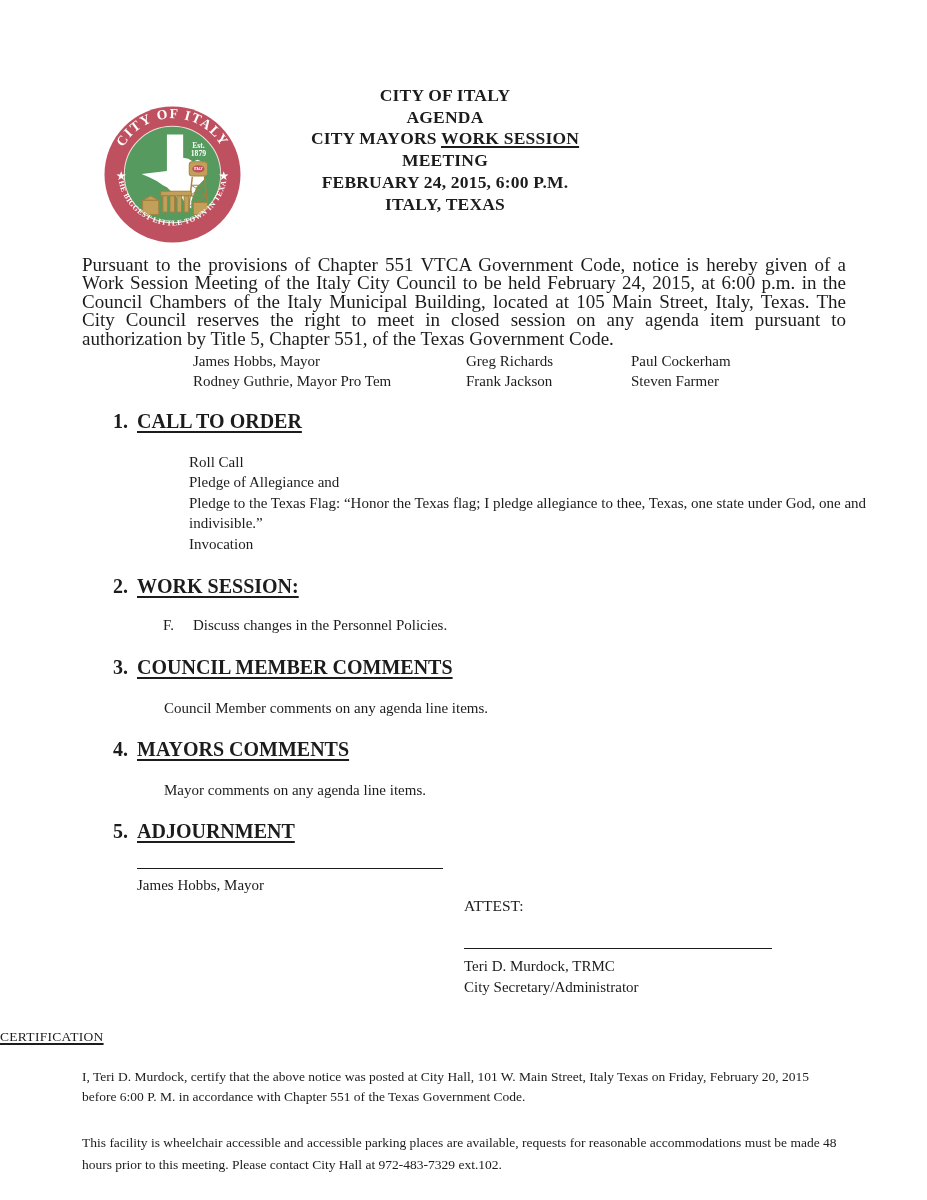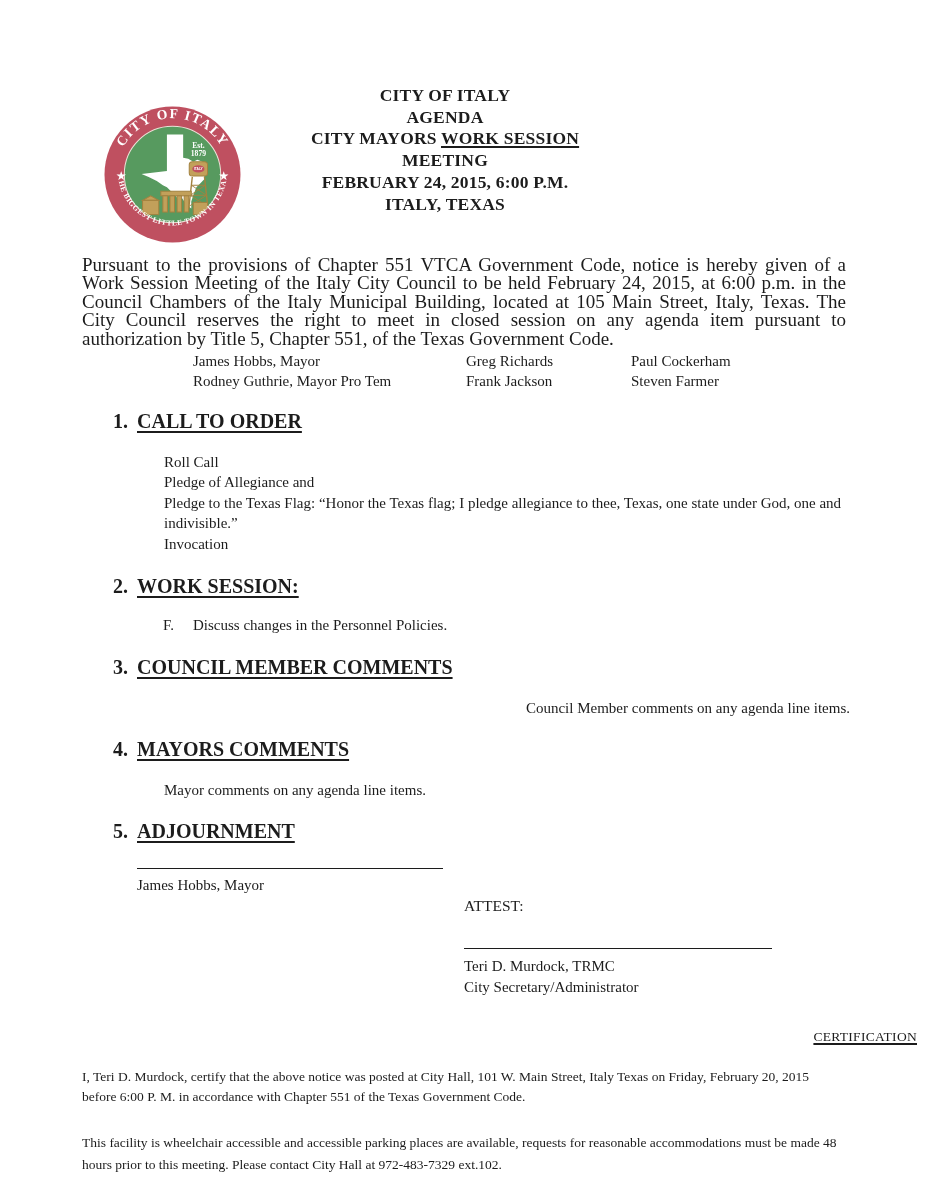--- a/index.html
+++ b/index.html
@@ -25,21 +25,21 @@
   .sec-head .ttl{text-decoration:underline;text-decoration-thickness:1.5px;text-underline-offset:3px;}
   .sec-body{position:absolute;left:164px;width:686px;font-size:15px;line-height:20.4px;}
   .letter-item{position:absolute;left:163px;width:690px;font-size:15px;}
   .letter-item .ltr{display:inline-block;width:30px;}
   
   .sigline{position:absolute;height:16px;border-bottom:1.6px solid #1c1c1c;}
   .sig1{left:137px;top:852px;width:306px;}
   .sig2{left:464px;top:932px;width:308px;}
   .sig-text{position:absolute;font-size:15px;white-space:nowrap;}
   
-  .cert-head{position:absolute;left:0;top:1029px;width:917px;text-align:right;
+  .cert-head{position:absolute;left:0;top:1029px;width:917px;text-align:left;
     font-size:13.5px;letter-spacing:.3px;}
   .cert-body{position:absolute;left:82px;top:1067px;width:762px;font-size:13.5px;line-height:20px;}
   .footer-note{position:absolute;left:82px;top:1124px;width:766px;font-size:13.5px;line-height:22px;margin-top:8px;}
 </style>
 </head>
 <body>
 
 <div class="page">
 
   <div class="seal">
@@ -120,38 +120,38 @@
     <div>Frank Jackson</div>
   </div>
   <div class="off-col off3">
     <div>Paul Cockerham</div>
     <div>Steven Farmer</div>
   </div>
 
   <div class="sec-head" style="left:113px;top:410px;">
     <span class="num">1.</span><span class="ttl">CALL TO ORDER</span>
   </div>
-  <div class="sec-body" style="top:452px;">
+  <div class="sec-body" style="top:452px;margin-left:25px;">
     <div>Roll Call</div>
     <div>Pledge of Allegiance and</div>
     <div>Pledge to the Texas Flag: “Honor the Texas flag; I pledge allegiance to thee, Texas, one state under God, one and indivisible.”</div>
     <div>Invocation</div>
   </div>
 
   <div class="sec-head" style="left:113px;top:575px;">
     <span class="num">2.</span><span class="ttl">WORK SESSION:</span>
   </div>
   <div class="letter-item" style="top:617px;">
     <span class="ltr">F.</span><span>Discuss changes in the Personnel Policies.</span>
   </div>
 
   <div class="sec-head" style="left:113px;top:656px;">
     <span class="num">3.</span><span class="ttl">COUNCIL MEMBER COMMENTS</span>
   </div>
-  <div class="sec-body" style="top:698px;text-align:right;">
+  <div class="sec-body" style="top:698px;">
     <div>Council Member comments on any agenda line items.</div>
   </div>
 
   <div class="sec-head" style="left:113px;top:738px;">
     <span class="num">4.</span><span class="ttl">MAYORS COMMENTS</span>
   </div>
   <div class="sec-body" style="top:780px;">
     <div>Mayor comments on any agenda line items.</div>
   </div>
 

